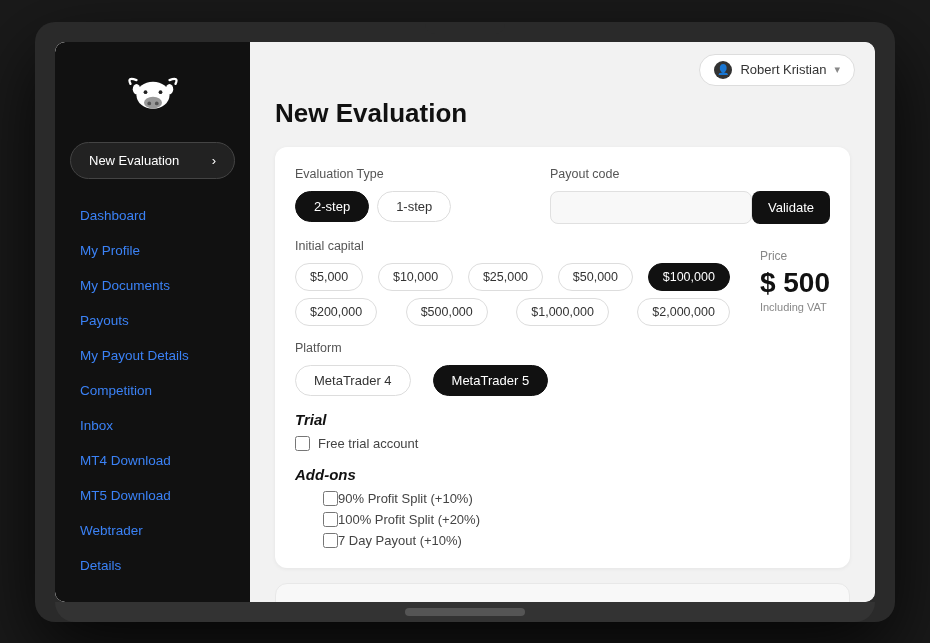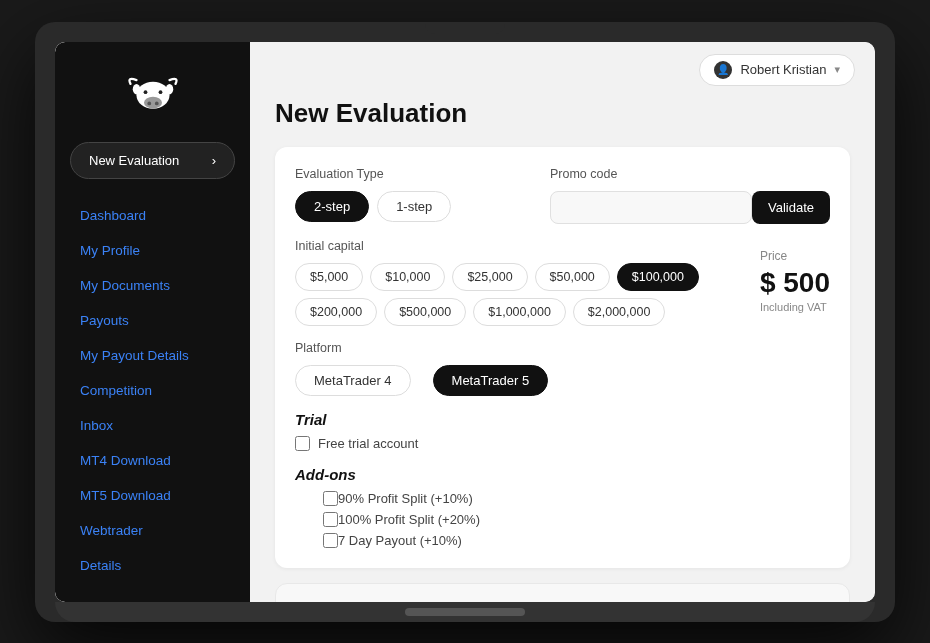--- a/index.html
+++ b/index.html
@@ -263,20 +263,21 @@
       color: #888;
       margin-top: 2px;
     }
 
     
     .capital-buttons {
       display: flex;
       flex-wrap: wrap;
       gap: 7px;
       margin-top: 5px;
+      justify-content: space-between;
     }
 
     .capital-btn {
       border: 1.5px solid #ddd;
       border-radius: 25px;
       padding: 6px 14px;
       font-size: 12.5px;
       background: #fff;
       color: #333;
       cursor: pointer;
@@ -426,21 +427,21 @@
 
           <div class="form-row">
             <div class="form-section">
               <div class="form-label">Evaluation Type</div>
               <div class="eval-type-buttons">
                 <button class="pill-btn active">2-step</button>
                 <button class="pill-btn">1-step</button>
               </div>
             </div>
             <div class="promo-section">
-              <div class="form-label">Promo code</div>
+              <div class="form-label">Payout code</div>
               <div class="promo-input-row">
                 <input class="promo-input" type="text" style="">
                 <button class="validate-btn">Validate</button>
               </div>
             </div>
           </div>
 
           <div style="position:absolute; right: 50px; margin-top: -60px;">
           </div>
 

